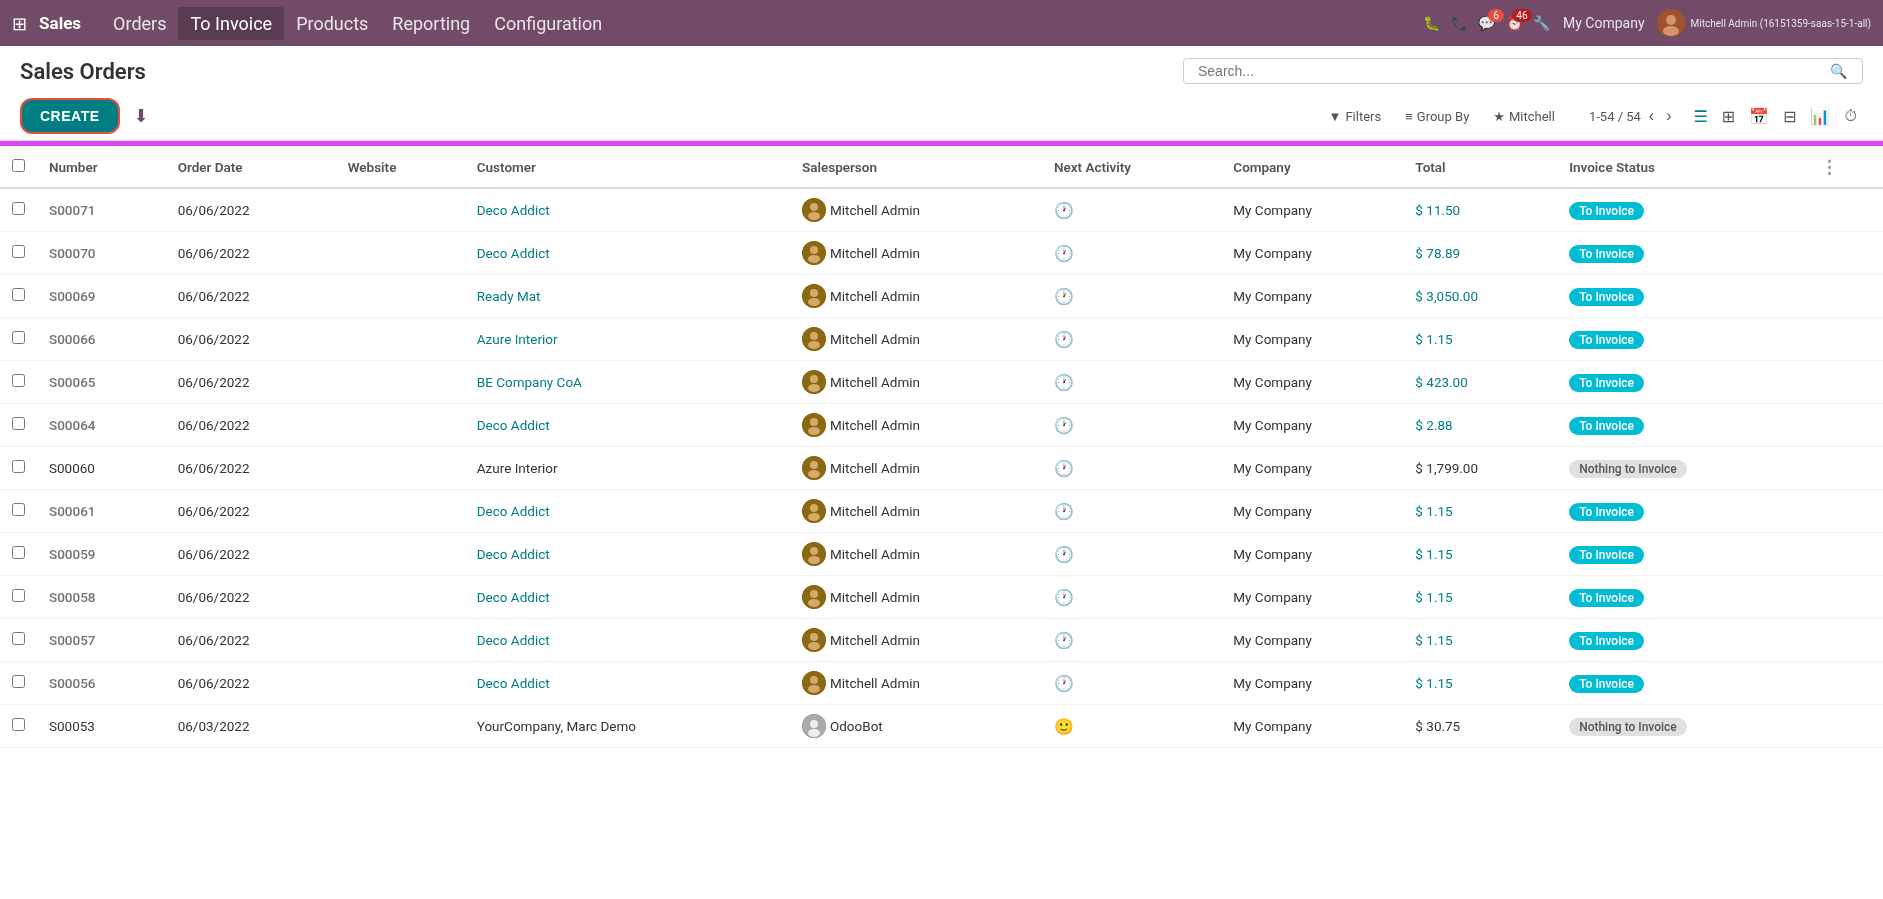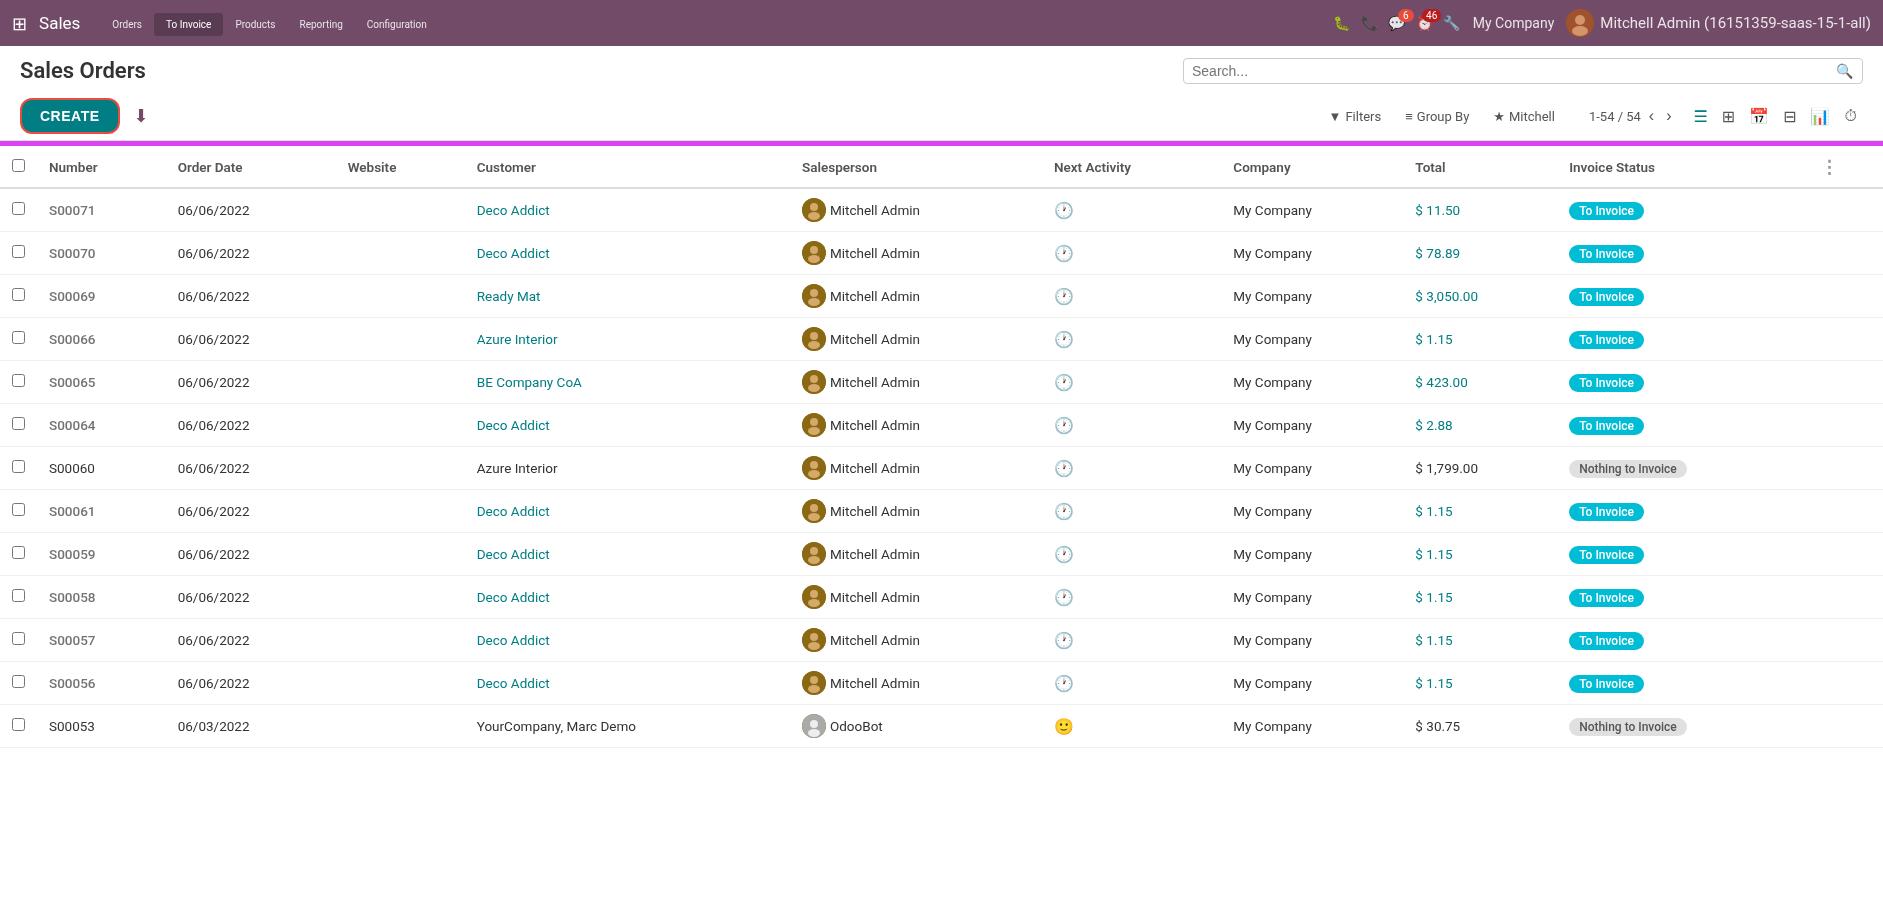--- a/index.html
+++ b/index.html
@@ -9,63 +9,63 @@
     .top-nav {
       background: #714B67;
       color: #fff;
       display: flex;
       align-items: center;
       height: 46px;
       padding: 0 12px;
       gap: 4px;
     }
     .top-nav .app-grid { margin-right: 8px; cursor: pointer; font-size: 18px; }
-    .top-nav .app-name { font-size: 17px; font-weight: normal; margin-right: 16px; }
+    .top-nav .app-name { font-size: 17px; font-weight: bold; margin-right: 16px; }
     .top-nav .nav-item {
       padding: 6px 12px;
       color: rgba(255,255,255,0.85);
       cursor: pointer;
       border-radius: 3px;
-      font-size: 10px;
+      font-size: 18px;
     }
     .top-nav .nav-item.active { background: rgba(0,0,0,0.2); color: #fff; }
     .top-nav .spacer { flex: 1; }
     .top-nav .nav-icons { display: flex; align-items: center; gap: 10px; }
     .top-nav .nav-icon { color: rgba(255,255,255,0.85); cursor: pointer; font-size: 16px; position: relative; }
     .top-nav .badge {
       position: absolute; top: -6px; right: -8px;
       background: #e74c3c; color: #fff;
       border-radius: 10px; font-size: 10px;
       padding: 1px 4px; min-width: 16px; text-align: center;
     }
     .top-nav .badge.teal { background: #b91c1c; }
     .top-nav .company-name { color: rgba(255,255,255,0.85); margin: 0 8px; font-size: 14px; }
     .top-nav .user-info { display: flex; align-items: center; gap: 6px; cursor: pointer; }
     .top-nav .user-avatar { width: 28px; height: 28px; border-radius: 50%; background: #a0522d; display: flex; align-items: center; justify-content: center; color: #fff; font-size: 12px; overflow: hidden; }
-    .top-nav .user-name { color: rgba(255,255,255,0.85); font-size: 15px; }
+    .top-nav .user-name { color: rgba(255,255,255,0.85); font-size: 10px; }
 
     
     .page-header {
       padding: 12px 20px 8px 20px;
       display: flex;
-      align-items: flex-start;
+      align-items: center;
       justify-content: space-between;
     }
     .page-title { font-size: 22px; font-weight: 600; color: #333; }
 
     
     .search-bar {
       flex: 1;
       max-width: 680px;
       margin-left: 60px;
       border: 1px solid #ccc;
       border-radius: 4px;
       display: flex;
       align-items: center;
-      padding: 4px 8px;
+      padding: 4px 14px;
       background: #fff;
     }
     .search-bar input {
       border: none; outline: none; flex: 1; font-size: 14px; color: #666;
     }
     .search-bar .search-icon { color: #999; }
 
     
     .toolbar {
       padding: 6px 20px;

